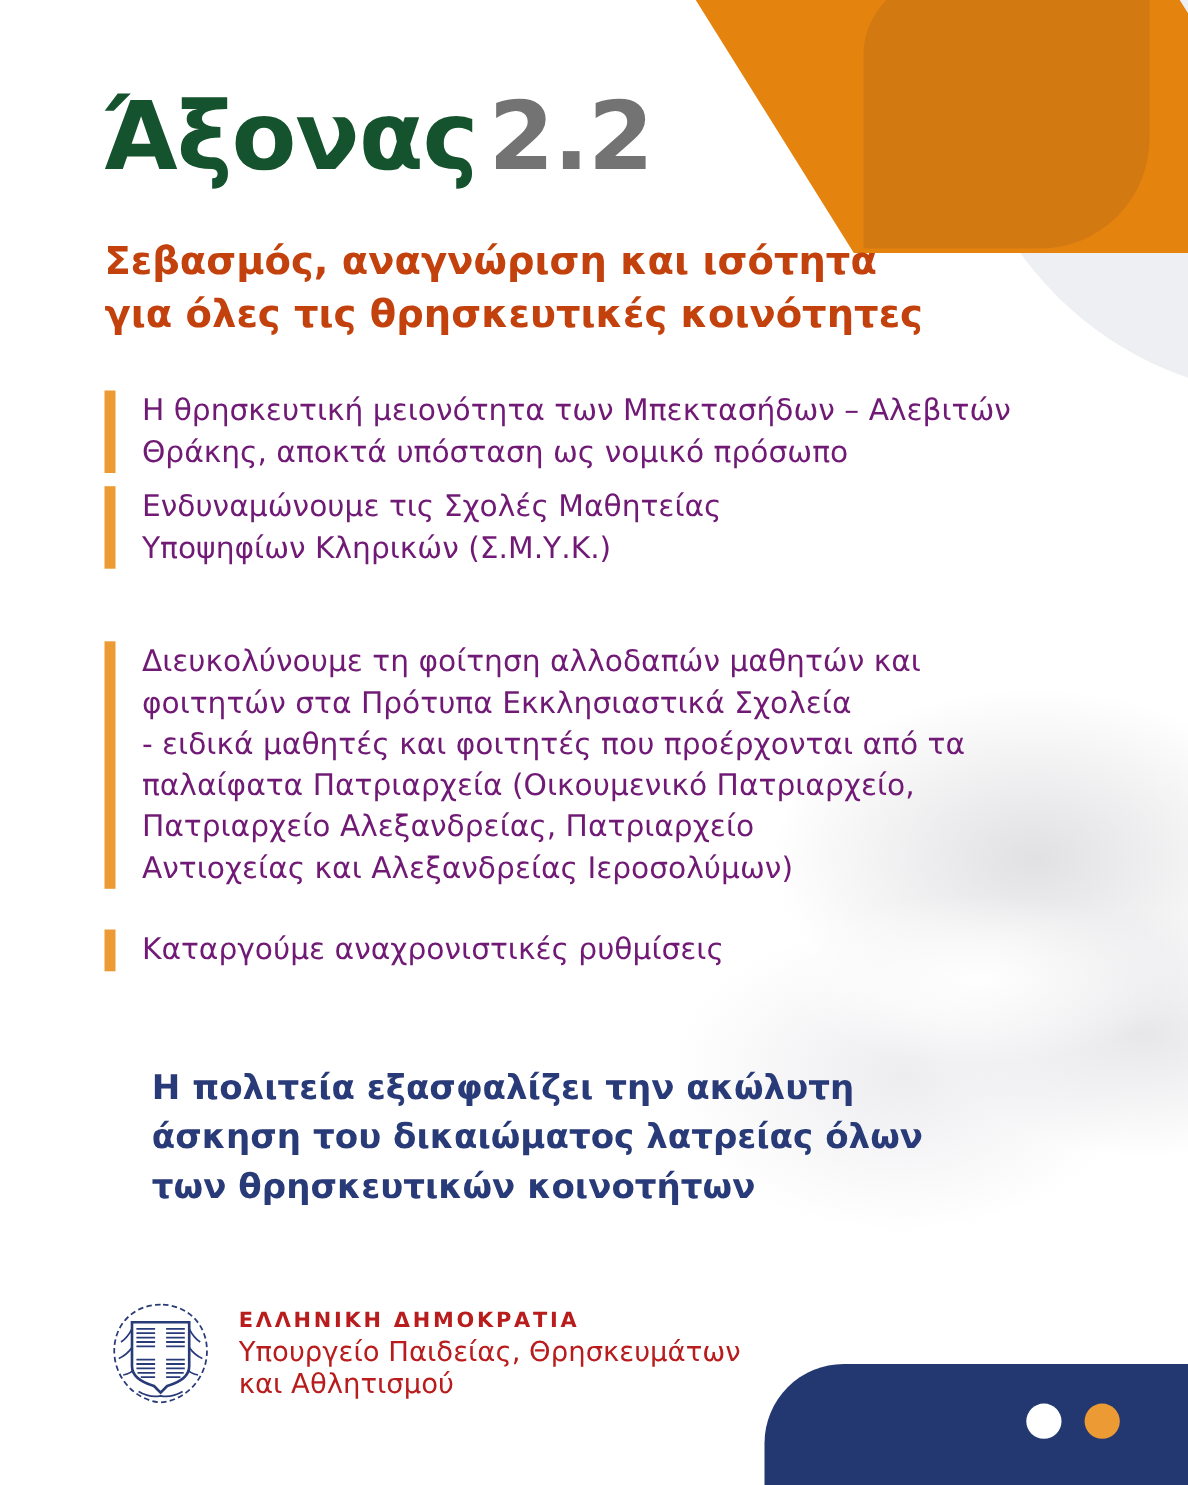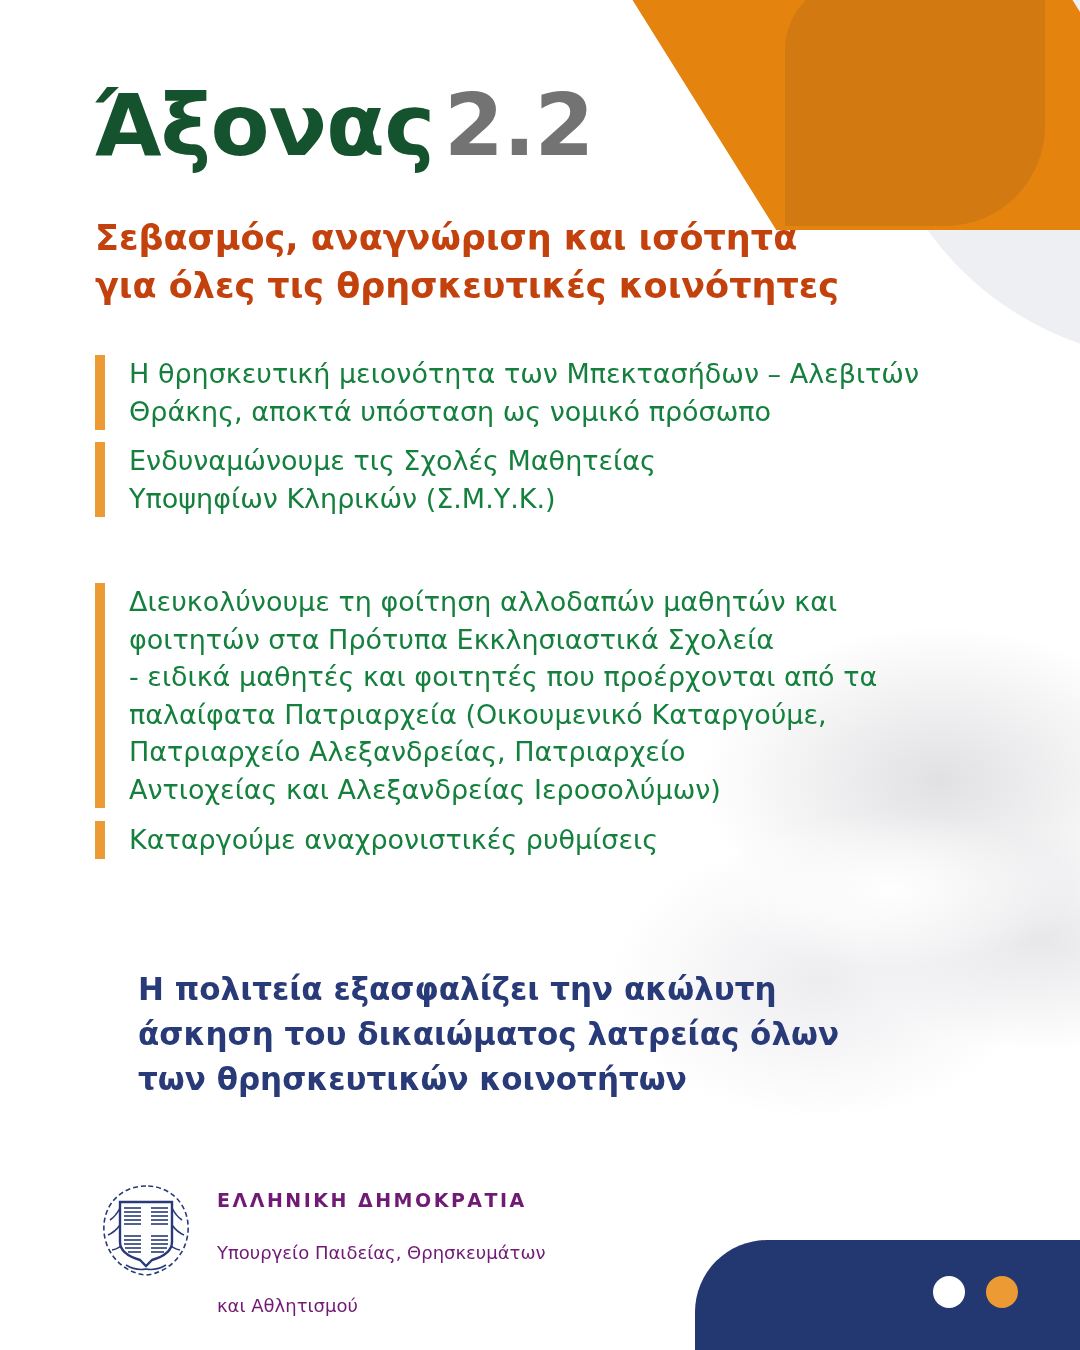--- a/index.html
+++ b/index.html
@@ -45,40 +45,40 @@
     }
     .subtitle span { display: block; }
 
     .bullet {
       position: absolute; left: 95px; display: flex;
     }
     .bullet .bar {
       width: 10px; background: #ec9b34; margin-right: 24px; flex: 0 0 10px;
     }
     .bullet .text {
-      font-size: 27px; line-height: 37.5px; color: #15803d; font-weight: normal;
+      font-size: 27px; line-height: 37.5px; color: #701a75; font-weight: normal;
     }
     .bullet .text span { display: block; white-space: nowrap; }
 
     .closing {
       position: absolute; left: 95px; top: 967px;
       font-weight: bold; font-size: 31px; line-height: 45px; color: #283a78;
     }
     .closing span { display: block; white-space: nowrap; margin-left: 43px; }
 
     .emblem {
       position: absolute; left: 96px; top: 1180px; width: 100px; height: 100px;
     }
     .org {
-      position: absolute; left: 217px; top: 1186px; color: #701a75;
+      position: absolute; left: 217px; top: 1186px; color: #b91c1c;
     }
     .org .org-name {
       font-weight: bold; font-size: 19px; letter-spacing: 2.5px; line-height: 28px; display: block;
     }
-    .org .org-sub { font-size: 18px; line-height: 29px; display: block; margin-top: 24px; }
+    .org .org-sub { font-size: 25px; line-height: 29px; display: block; }
 
     .navy-corner {
       position: absolute; left: 695px; top: 1240px; width: 420px; height: 160px;
       background: #233871; border-top-left-radius: 72px;
     }
     .dot {
       position: absolute; top: 1276px; width: 32px; height: 32px; border-radius: 50%;
     }
     .dot-white { left: 933px; background: #ffffff; }
     .dot-orange { left: 986px; background: #ec9b34; }
@@ -115,27 +115,27 @@
     <span>Υποψηφίων Κληρικών (Σ.Μ.Υ.Κ.)</span>
   </div>
 </div>
 
 <div class="bullet" style="top:583px;">
   <div class="bar"></div>
   <div class="text">
     <span>Διευκολύνουμε τη φοίτηση αλλοδαπών μαθητών και</span>
     <span>φοιτητών στα Πρότυπα Εκκλησιαστικά Σχολεία</span>
     <span>- ειδικά μαθητές και φοιτητές που προέρχονται από τα</span>
-    <span>παλαίφατα Πατριαρχεία (Οικουμενικό Καταργούμε,</span>
+    <span>παλαίφατα Πατριαρχεία (Οικουμενικό Πατριαρχείο,</span>
     <span>Πατριαρχείο Αλεξανδρείας, Πατριαρχείο</span>
     <span>Αντιοχείας και Αλεξανδρείας Ιεροσολύμων)</span>
   </div>
 </div>
 
-<div class="bullet" style="top:821px;">
+<div class="bullet" style="top:845px;">
   <div class="bar"></div>
   <div class="text">
     <span>Καταργούμε αναχρονιστικές ρυθμίσεις</span>
   </div>
 </div>
 
 <div class="closing">
   <span>Η πολιτεία εξασφαλίζει την ακώλυτη</span>
   <span>άσκηση του δικαιώματος λατρείας όλων</span>
   <span>των θρησκευτικών κοινοτήτων</span>

